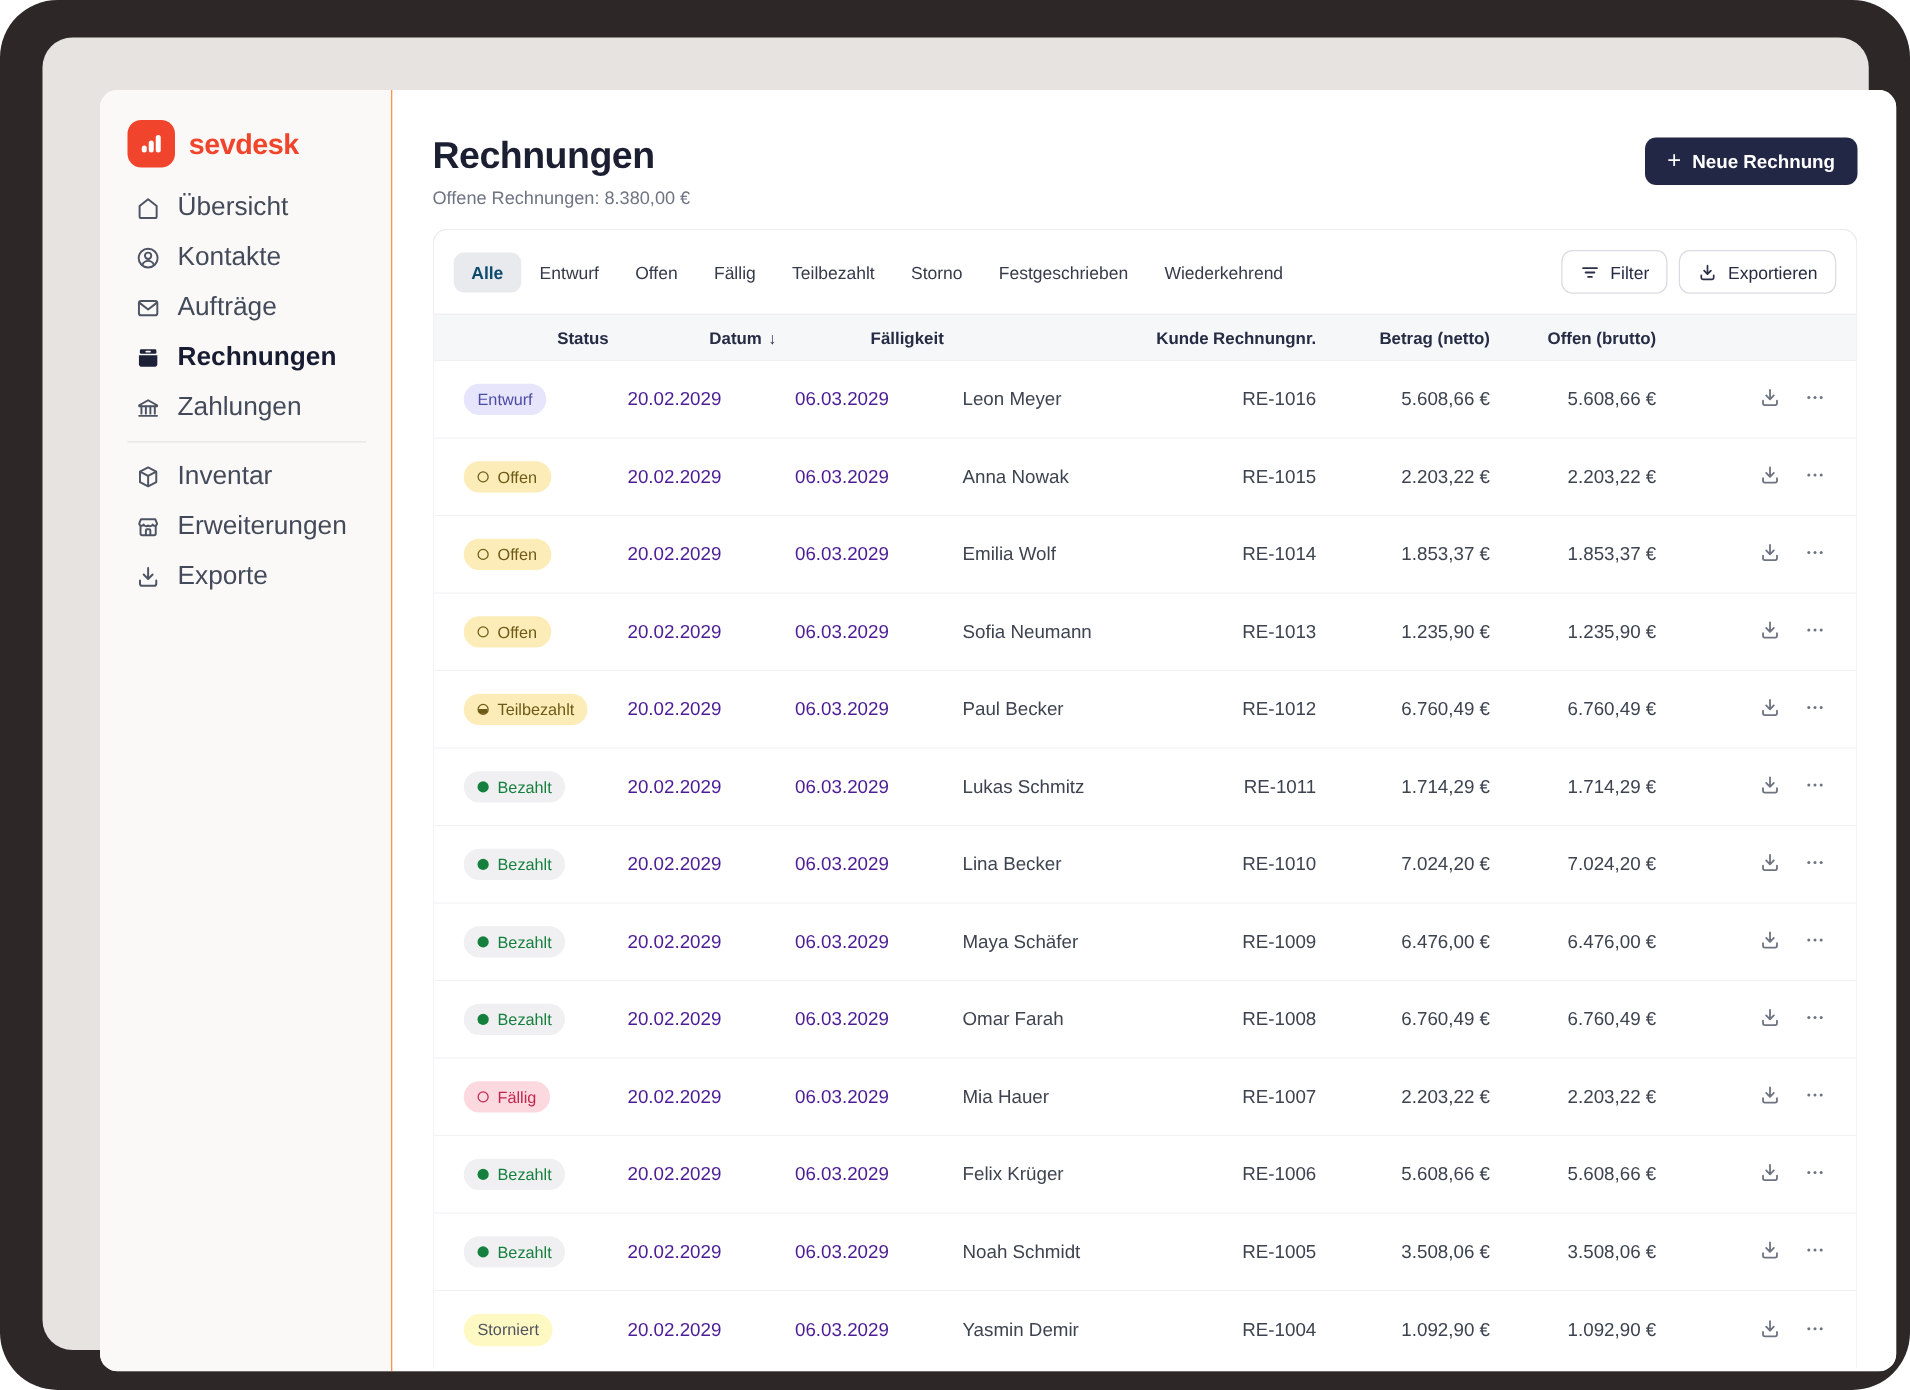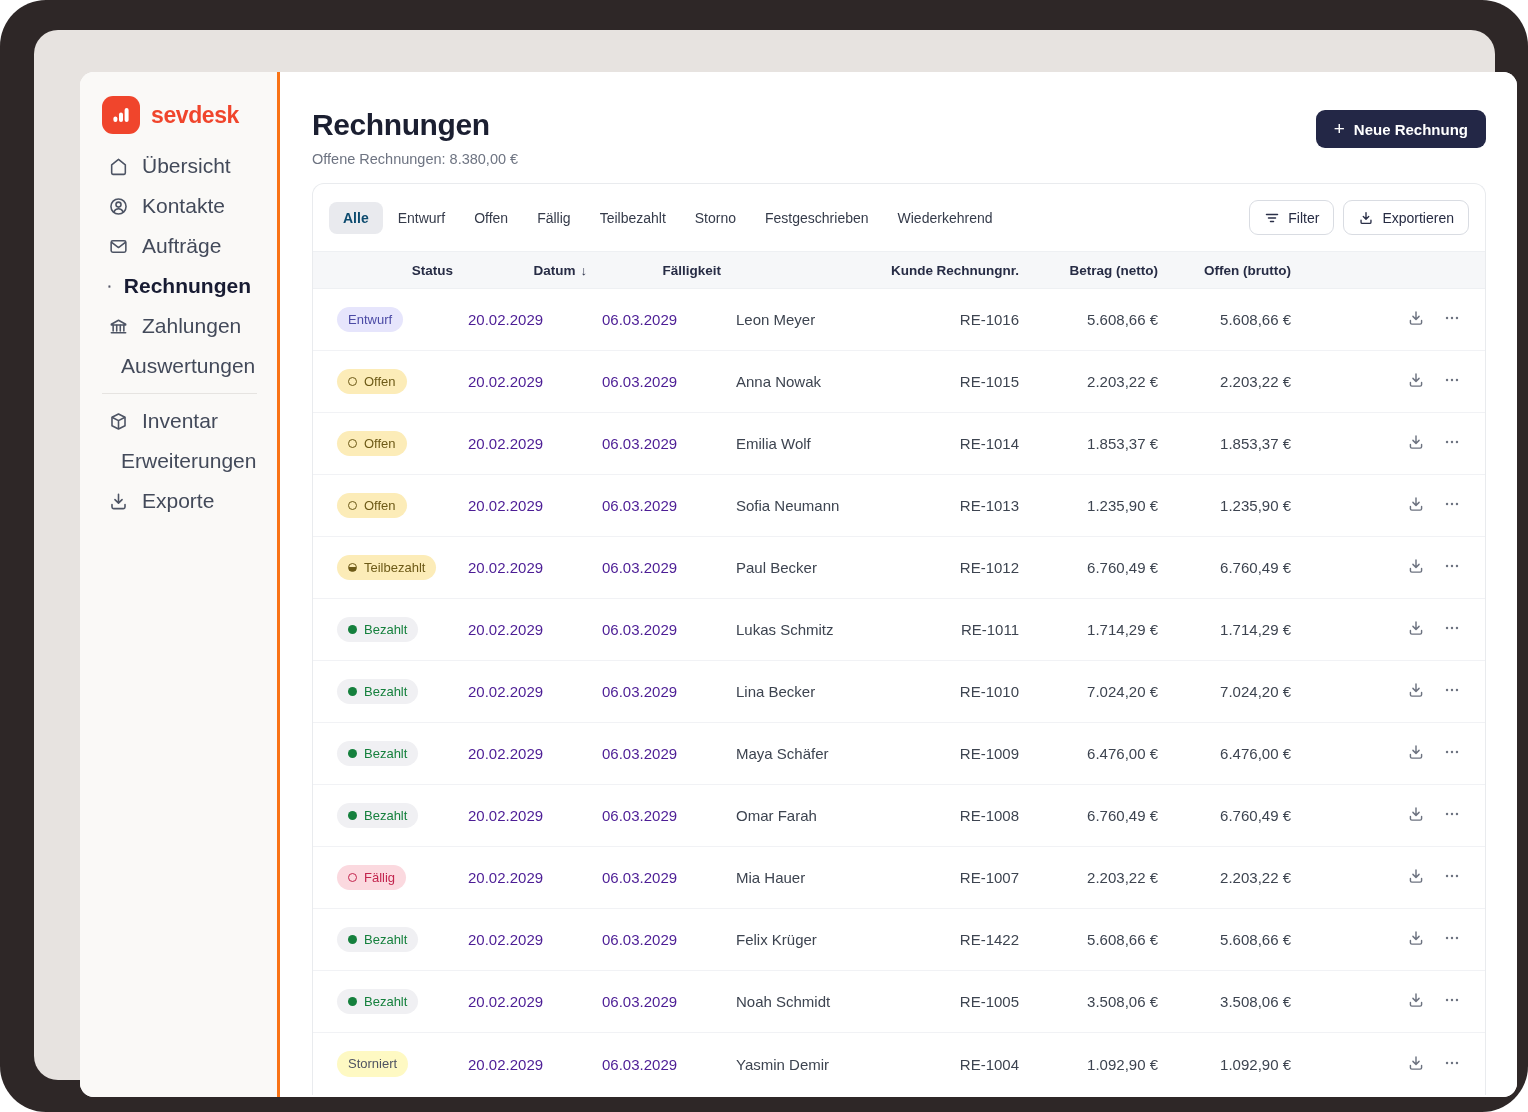--- a/index.html
+++ b/index.html
@@ -5,21 +5,21 @@
   * { box-sizing: border-box; margin: 0; padding: 0; }
   html, body { width: 1528px; height: 1112px; overflow: hidden; background: #ffffff;
     font-family: "Liberation Sans", "DejaVu Sans", sans-serif; }
   .frame { position: absolute; inset: 0; background: #2e2727; border-radius: 46px; }
   .bezel { position: absolute; left: 34px; top: 30px; width: 1461px; height: 1050px;
     background: #e7e3e0; border-radius: 24px; }
   .app { position: absolute; left: 46px; top: 42px; width: 1437px; height: 1025px;
     background: #ffffff; border-radius: 14px; overflow: hidden; display: flex; }
 
   
-  .sidebar { width: 200px; flex-shrink: 0; background: #faf9f7; border-right: 3px solid #f97316;
+  .sidebar { width: 234px; flex-shrink: 0; background: #faf9f7; border-right: 1px solid #f97316;
     padding: 24px 18px 0 20px; }
   .logo-row { display: flex; align-items: center; gap: 11px; margin: 0 0 12px 2px; }
   .logo-mark { width: 38px; height: 38px; background: #f0452c; border-radius: 11px;
     display: flex; align-items: center; justify-content: center; flex-shrink: 0; }
   .logo-mark svg { width: 24px; height: 24px; }
   .logo-text { font-size: 23px; font-weight: 700; color: #f0452c; letter-spacing: -0.4px; }
   .nav-item { display: flex; align-items: center; gap: 13px; height: 40px; padding: 0 8px;
     border-radius: 8px; font-size: 21px; color: #434a5a; cursor: pointer; }
   .nav-item .icon { width: 21px; height: 21px; color: #4d5464; display: inline-flex; }
   .nav-item .icon svg { width: 100%; height: 100%; }
@@ -147,30 +147,20 @@
             <div class="nav-item">
               <span class="icon">
                 <svg viewBox="0 0 20 20" fill="none" stroke="currentColor" stroke-width="1.5" stroke-linecap="round" stroke-linejoin="round">
                   <path d="m3.2 7.8 6.8-3.8 6.8 3.8v.8H3.2z"></path>
                   <path d="M4.9 8.8v5.4M8.3 8.8v5.4M11.7 8.8v5.4M15.1 8.8v5.4"></path>
                   <path d="M3.2 15.9h13.6"></path>
                 </svg>
               </span>
               <span>Zahlungen</span>
             </div>
-            <div class="nav-item">
-              <span class="icon">
-                <svg viewBox="0 0 20 20" fill="none" stroke="currentColor" stroke-width="1.5" stroke-linecap="round" stroke-linejoin="round">
-                  <rect x="3.2" y="4" width="13.6" height="10.2" rx="1.4"></rect>
-                  <path d="M6.8 11.2V9.6M10 11.2V7.4M13.2 11.2v-1"></path>
-                  <path d="m6.6 16.6 1-2.4M13.4 16.6l-1-2.4"></path>
-                </svg>
-              </span>
-              <span>Auswertungen</span>
-            </div>
           </nav>
         <div class="nav-divider"></div>
         <nav>
             <div class="nav-item">
               <span class="icon">
                 <svg viewBox="0 0 20 20" fill="none" stroke="currentColor" stroke-width="1.5" stroke-linejoin="round">
                   <path d="M10 2.8 16.2 6v8L10 17.2 3.8 14V6z"></path>
                   <path d="m3.8 6 6.2 3.2L16.2 6M10 9.2v8"></path>
                 </svg>
               </span>
@@ -522,21 +512,21 @@
                 </div>
               </div>
               <div class="t-row">
                 <div class="c-status"><span class="badge badge-paid">
                     <span class="marker marker-dot"></span>
                     <span>Bezahlt</span>
                   </span></div>
                 <div class="c-date">20.02.2029</div>
                 <div class="c-due">06.03.2029</div>
                 <div class="c-customer">Felix Krüger</div>
-                <div class="c-number">RE-1422</div>
+                <div class="c-number">RE-1006</div>
                 <div class="c-net">5.608,66 €</div>
                 <div class="c-open">5.608,66 €</div>
                 <div class="c-actions">
                   <button class="icon-btn">
                     <span class="icon-btn-inner"><svg viewBox="0 0 20 20" fill="none" stroke="currentColor" stroke-width="1.6" stroke-linecap="round" stroke-linejoin="round">
                         <path d="M10 3.2v8.2M6.6 8.2l3.4 3.4 3.4-3.4"></path>
                         <path d="M3.8 12.8v2.4c0 .9.7 1.6 1.6 1.6h9.2c.9 0 1.6-.7 1.6-1.6v-2.4"></path>
                       </svg></span>
                   </button>
                   <button class="icon-btn">

